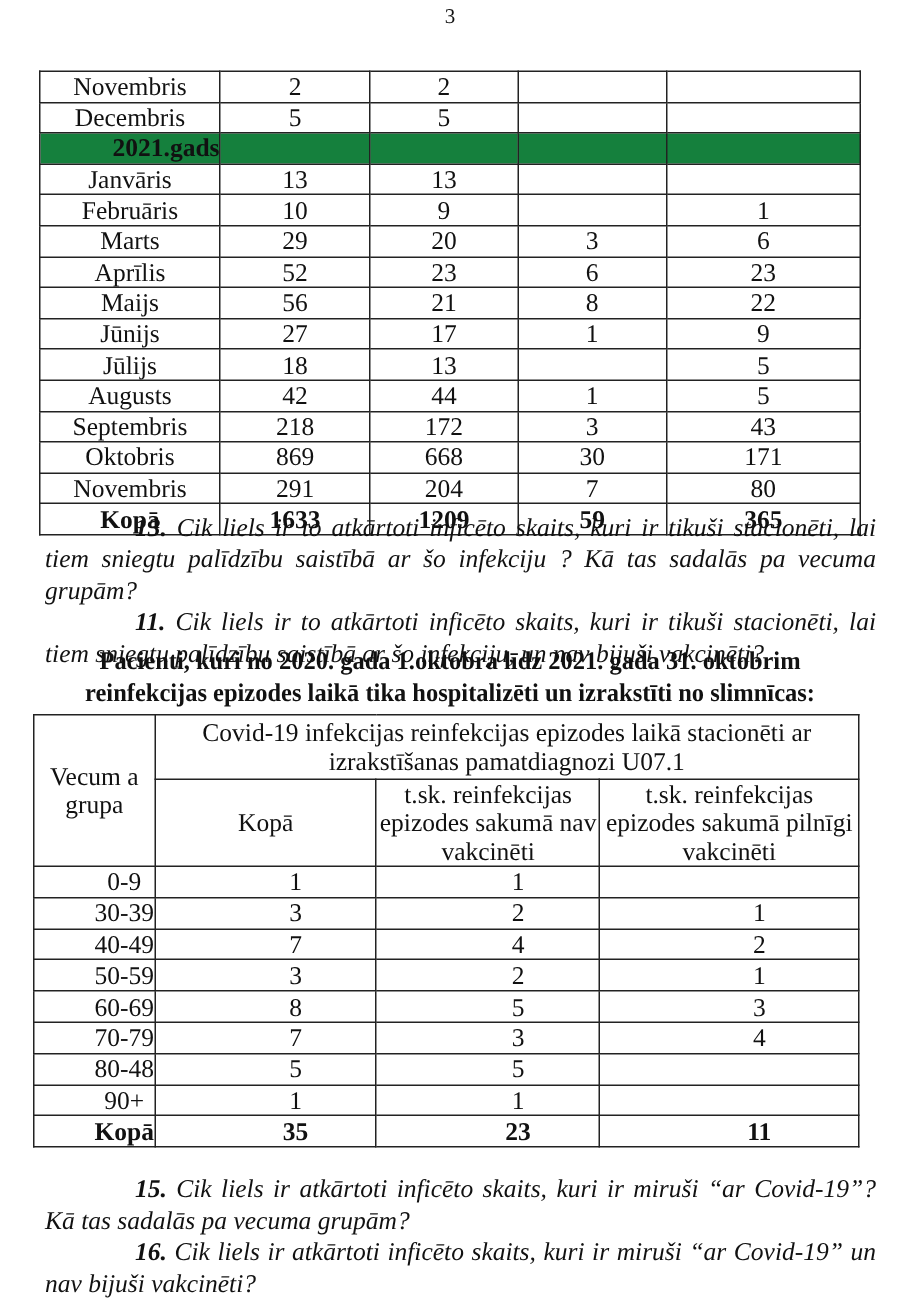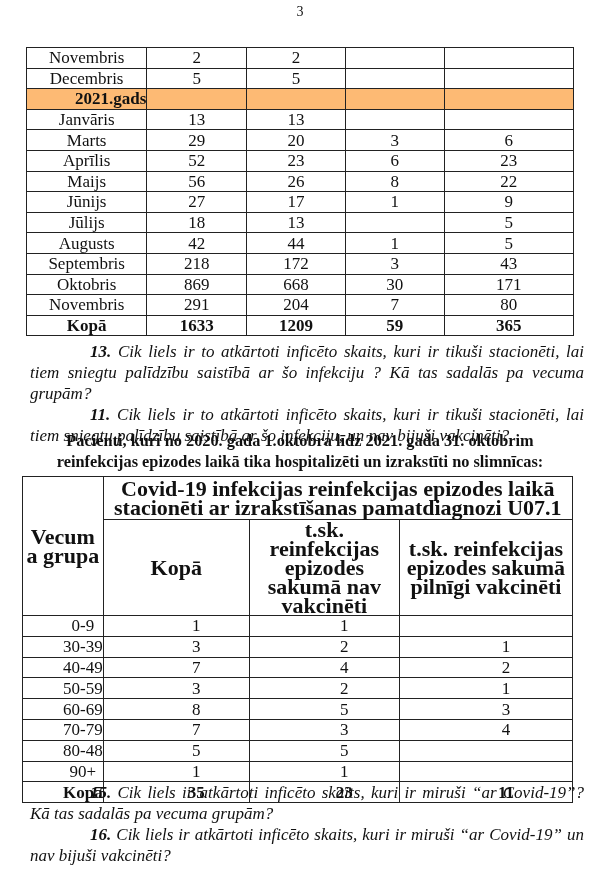--- a/index.html
+++ b/index.html
@@ -6,31 +6,31 @@
     body {
       width: 600px; height: 871px; background: #ffffff; position: relative;
       font-family: "Liberation Serif", serif; color: #111; overflow: hidden;
     }
     .page-num { position: absolute; top: 4px; left: 0; width: 600px; text-align: center; font-size: 14px; }
     table { border-collapse: collapse; position: absolute; }
     td, th { border: 1.3px solid #222; padding: 0; text-align: center; font-size: 17px; line-height: 19px; font-weight: normal; }
     #t1 { left: 26px; top: 32px; width: 548px; margin-top: 15px; }
     #t1 td { height: 19.6px; }
     #t1 col.c0 { width: 102px; } #t1 col.c1 { width: 104px; } #t1 col.c2 { width: 103px; } #t1 col.c3 { width: 103px; } #t1 col.c4 { width: 136px; }
-    #t1 tr.year td { background: #fdba74; font-weight: bold; padding-left: 48px; }
+    #t1 tr.year td { background: #15803d; font-weight: bold; padding-left: 48px; }
     #t1 tr.total td { font-weight: bold; }
     .questions { position: absolute; left: 30px; width: 554px; font-style: italic; font-size: 17px; line-height: 21px; text-align: justify; }
     .questions p { margin: 0; }
     .questions .indent { display: inline-block; width: 60px; }
     .questions b { font-weight: bold; }
     #q1 { top: 341px; }
     #q2 { top: 782px; }
     .caption { position: absolute; left: 0; width: 600px; top: 430px; text-align: center; font-weight: bold; font-size: 17px; line-height: 21px; font-family: "Liberation Serif", serif; transform: scaleX(0.96); }
     #t2 { left: 22px; top: 476px; width: 551px; }
-    #t2 th { font-weight: bold; font-size: 22px; line-height: 19px; margin-left: 44px; }
+    #t2 th { font-weight: normal; font-size: 17px; line-height: 19px; margin-left: 44px; }
     #t2 col.c0 { width: 67px; } #t2 col.c1 { width: 153px; } #t2 col.c2 { width: 153px; } #t2 col.c3 { width: 178px; }
     #t2 td { height: 19.8px; padding-left: 40px; }
     #t2 tr.total td { font-weight: bold; }
     #t2 th.agegroup { vertical-align: middle; }
     #t2 th.main { height: 42px; }
     #t2 th.sub { height: 48px; }
   </style>
 </head>
 <body>
 
@@ -67,37 +67,44 @@
         <td></td>
       </tr>
       <tr>
         <td>Janvāris</td>
         <td>13</td>
         <td>13</td>
         <td></td>
         <td></td>
       </tr>
       <tr>
+        <td>Februāris</td>
+        <td>10</td>
+        <td>9</td>
+        <td></td>
+        <td>1</td>
+      </tr>
+      <tr>
         <td>Marts</td>
         <td>29</td>
         <td>20</td>
         <td>3</td>
         <td>6</td>
       </tr>
       <tr>
         <td>Aprīlis</td>
         <td>52</td>
         <td>23</td>
         <td>6</td>
         <td>23</td>
       </tr>
       <tr>
         <td>Maijs</td>
         <td>56</td>
-        <td>26</td>
+        <td>21</td>
         <td>8</td>
         <td>22</td>
       </tr>
       <tr>
         <td>Jūnijs</td>
         <td>27</td>
         <td>17</td>
         <td>1</td>
         <td>9</td>
       </tr>

